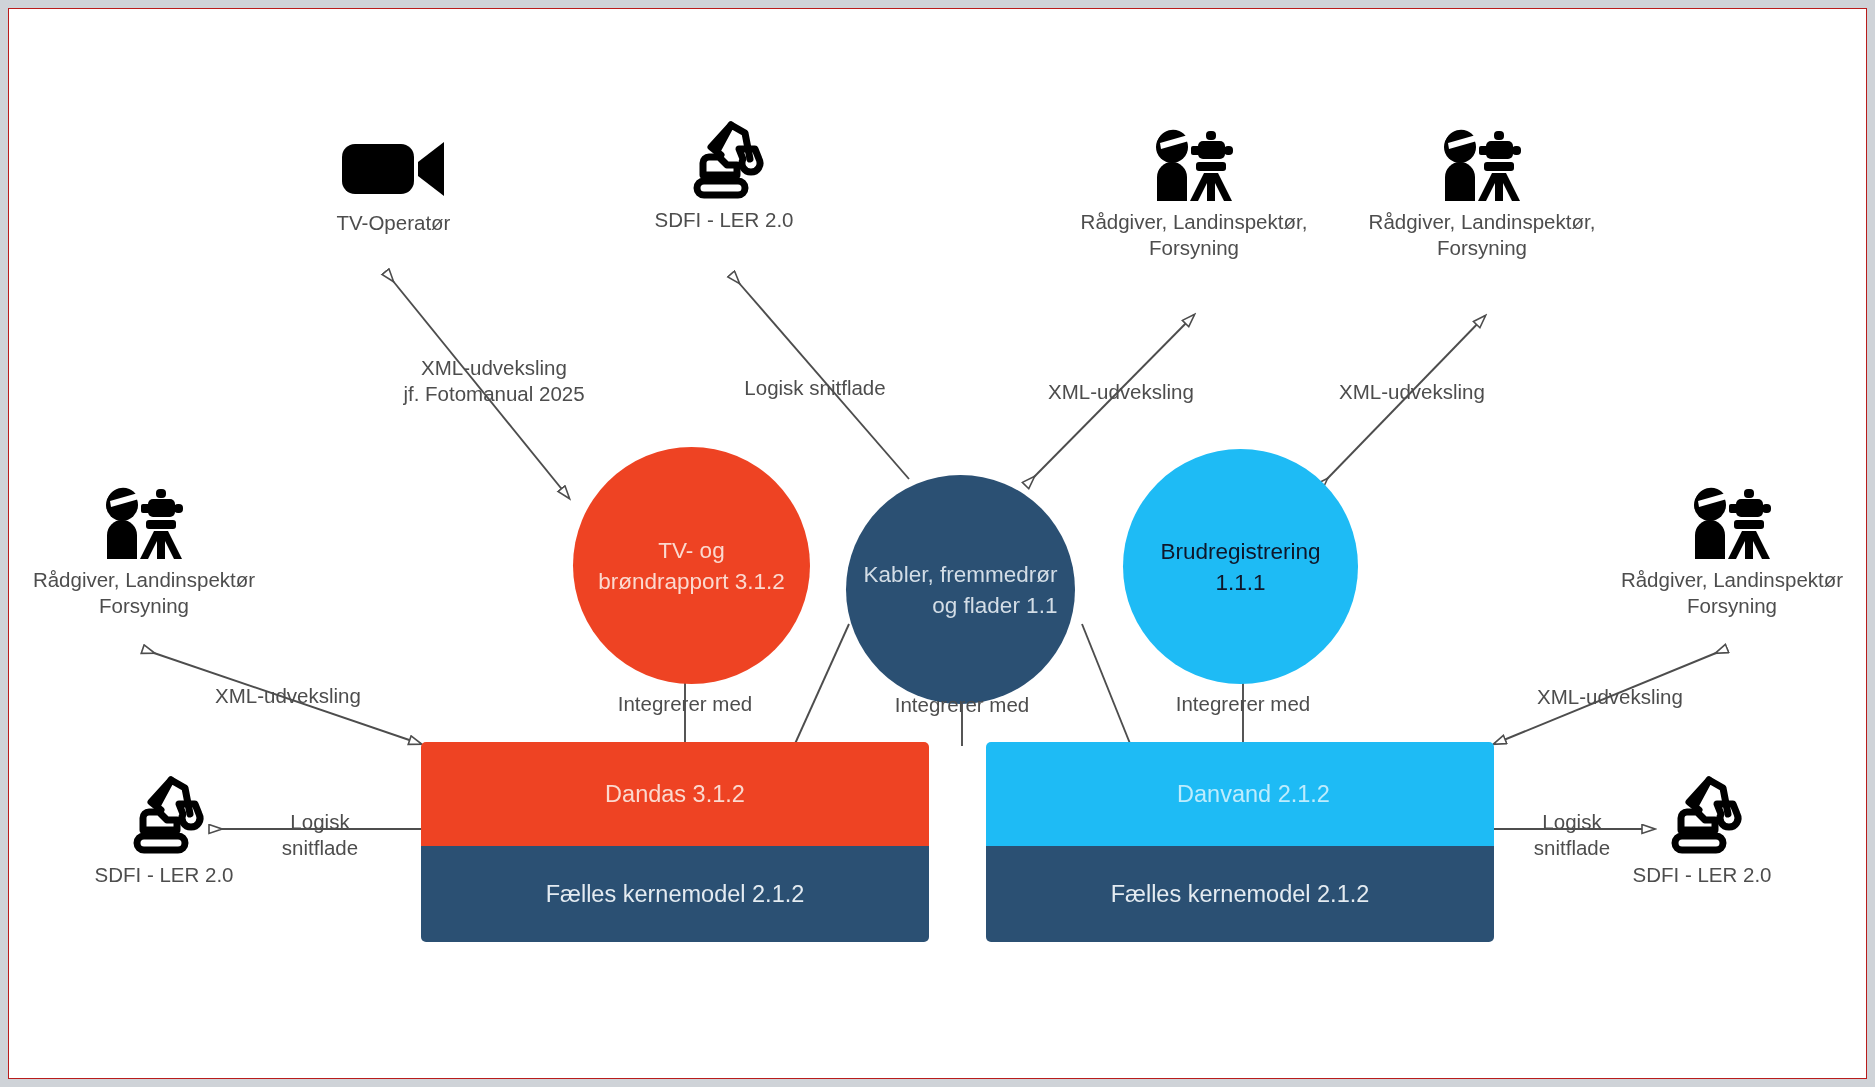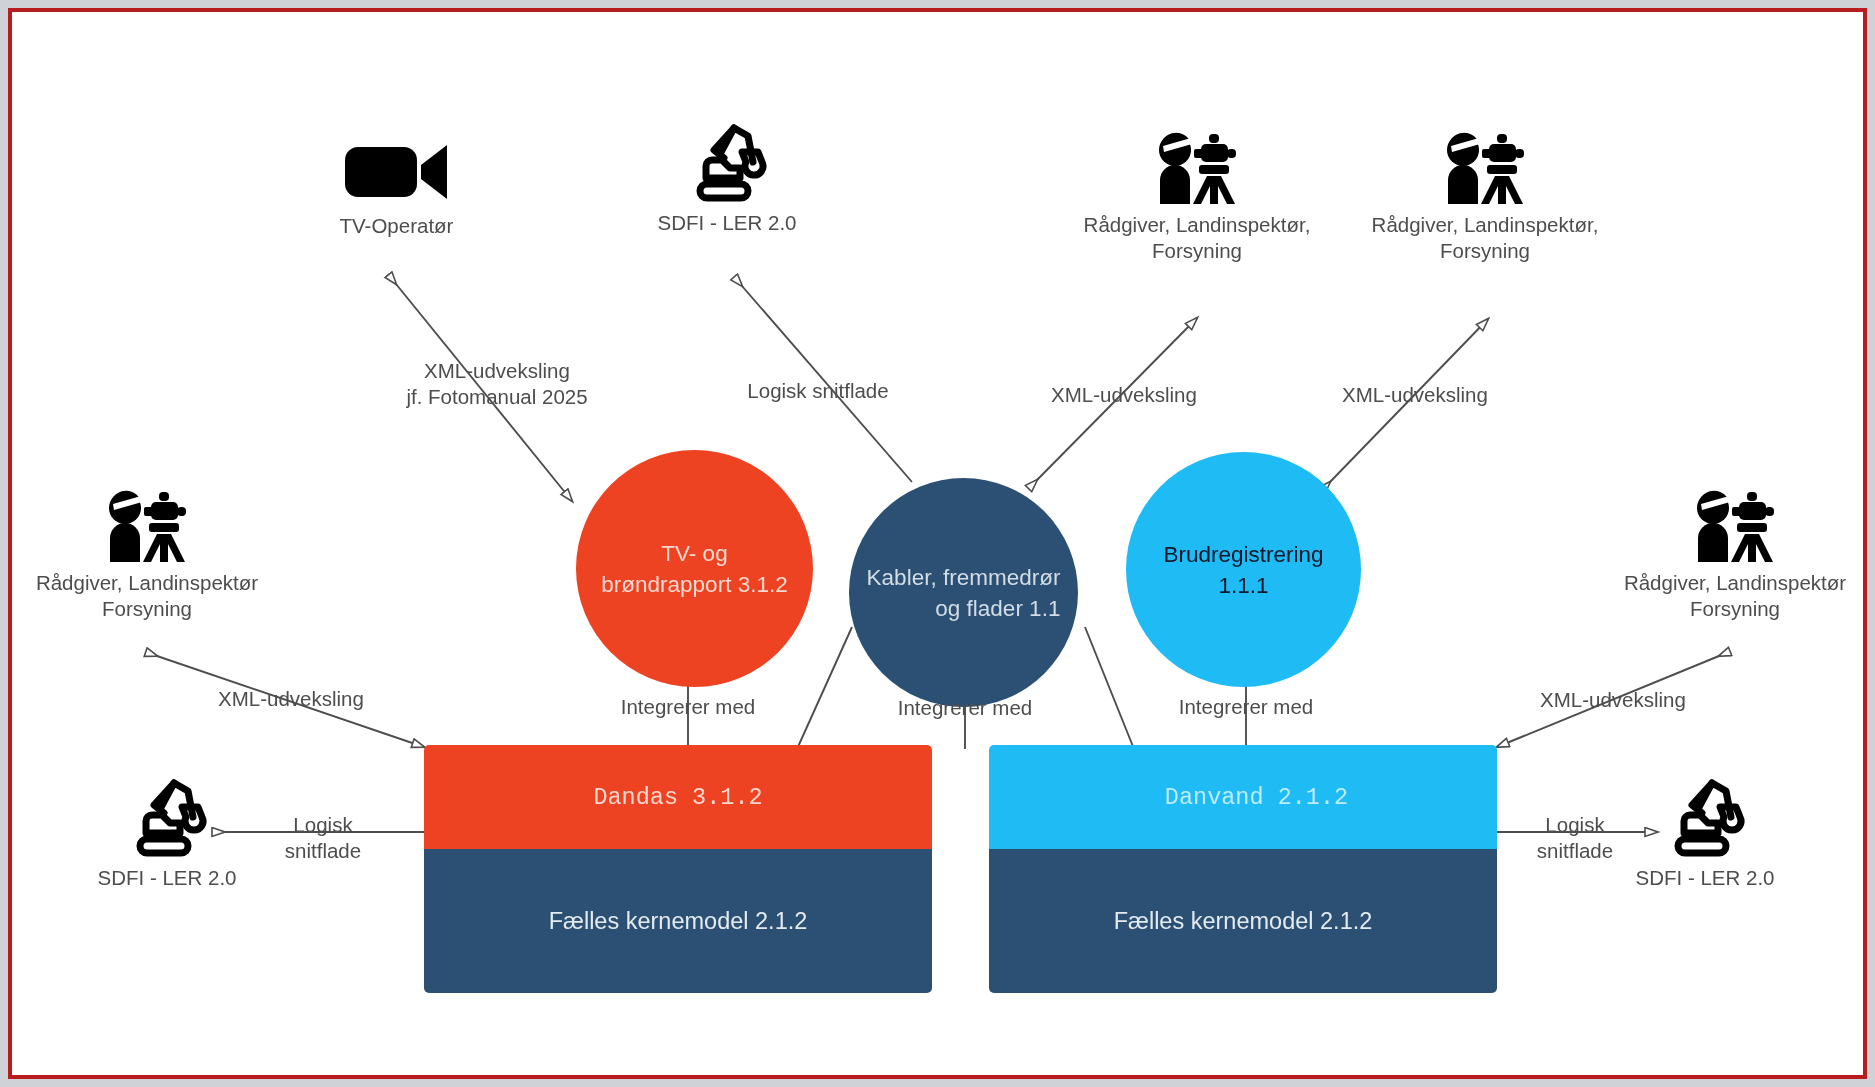--- a/index.html
+++ b/index.html
@@ -6,21 +6,21 @@
   body{
     width:1875px;height:1087px;
     background:#cfd3d8;
     font-family:"Liberation Sans","DejaVu Sans",sans-serif;
     overflow:hidden;
   }
   #canvas{
     position:absolute;left:8px;top:8px;
     width:1859px;height:1071px;
     background:#ffffff;
-    border:4px solid #b91c1c;
+    border:1px solid #b91c1c;
     box-sizing:border-box;
     overflow:hidden;
   }
   #edges{position:absolute;left:0;top:0;width:1859px;height:1071px;pointer-events:none;}
 
   .actor{position:absolute;text-align:center;}
   .actor .glyph{display:block;margin:0 auto;}
   .actor .cap{
     display:block;color:#4d4d4d;font-size:20.5px;line-height:26px;
     white-space:pre-line;margin-top:6px;
@@ -31,22 +31,22 @@
     display:flex;align-items:center;justify-content:center;text-align:center;
     line-height:31px;font-size:22.5px;white-space:pre-line;
   }
 
   .boxgroup{position:absolute;}
   .bx{
     position:absolute;left:0;width:100%;box-sizing:border-box;
     display:flex;align-items:center;justify-content:center;
     font-size:23.5px;
   }
-  .bx-top{top:0;height:104px;border-radius:5px 5px 0 0;font-family:Liberation Mono, monospace;}
-  .bx-bot{top:104px;height:144px;border-radius:0 0 5px 5px;}
+  .bx-top{top:0;height:104px;border-radius:5px 5px 0 0;}
+  .bx-bot{top:104px;height:96px;border-radius:0 0 5px 5px;}
 
   .elabel{
     position:absolute;color:#4d4d4d;font-size:20.5px;line-height:26px;
     text-align:center;white-space:pre-line;
     transform:translate(-50%,-50%);
   }
 </style>
 </head>
 <body>
 

